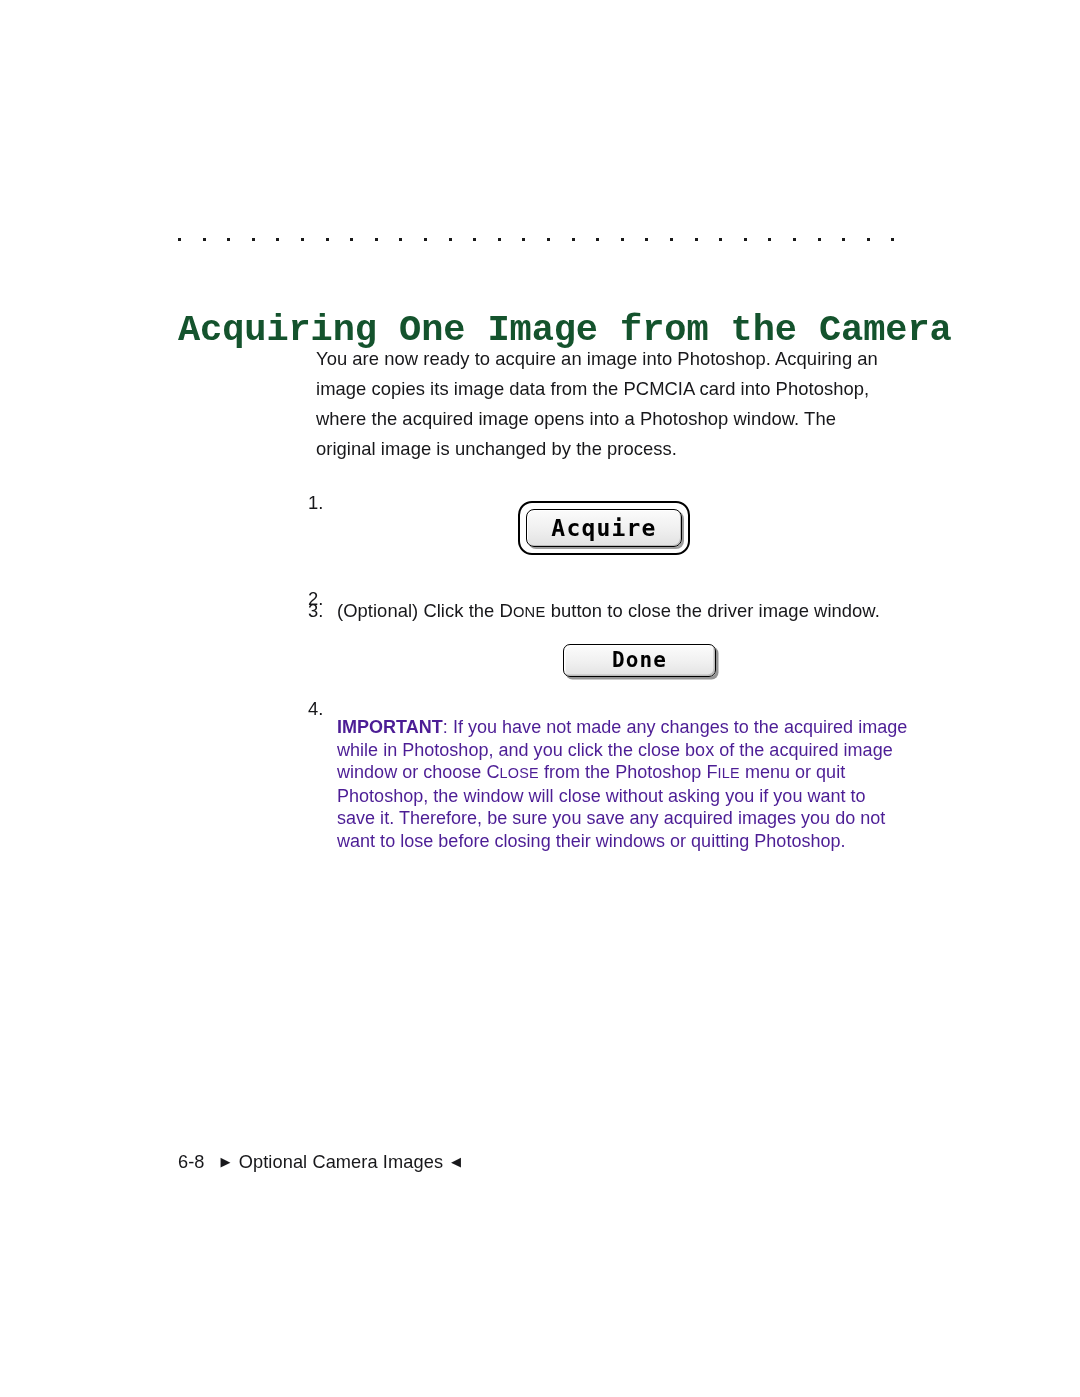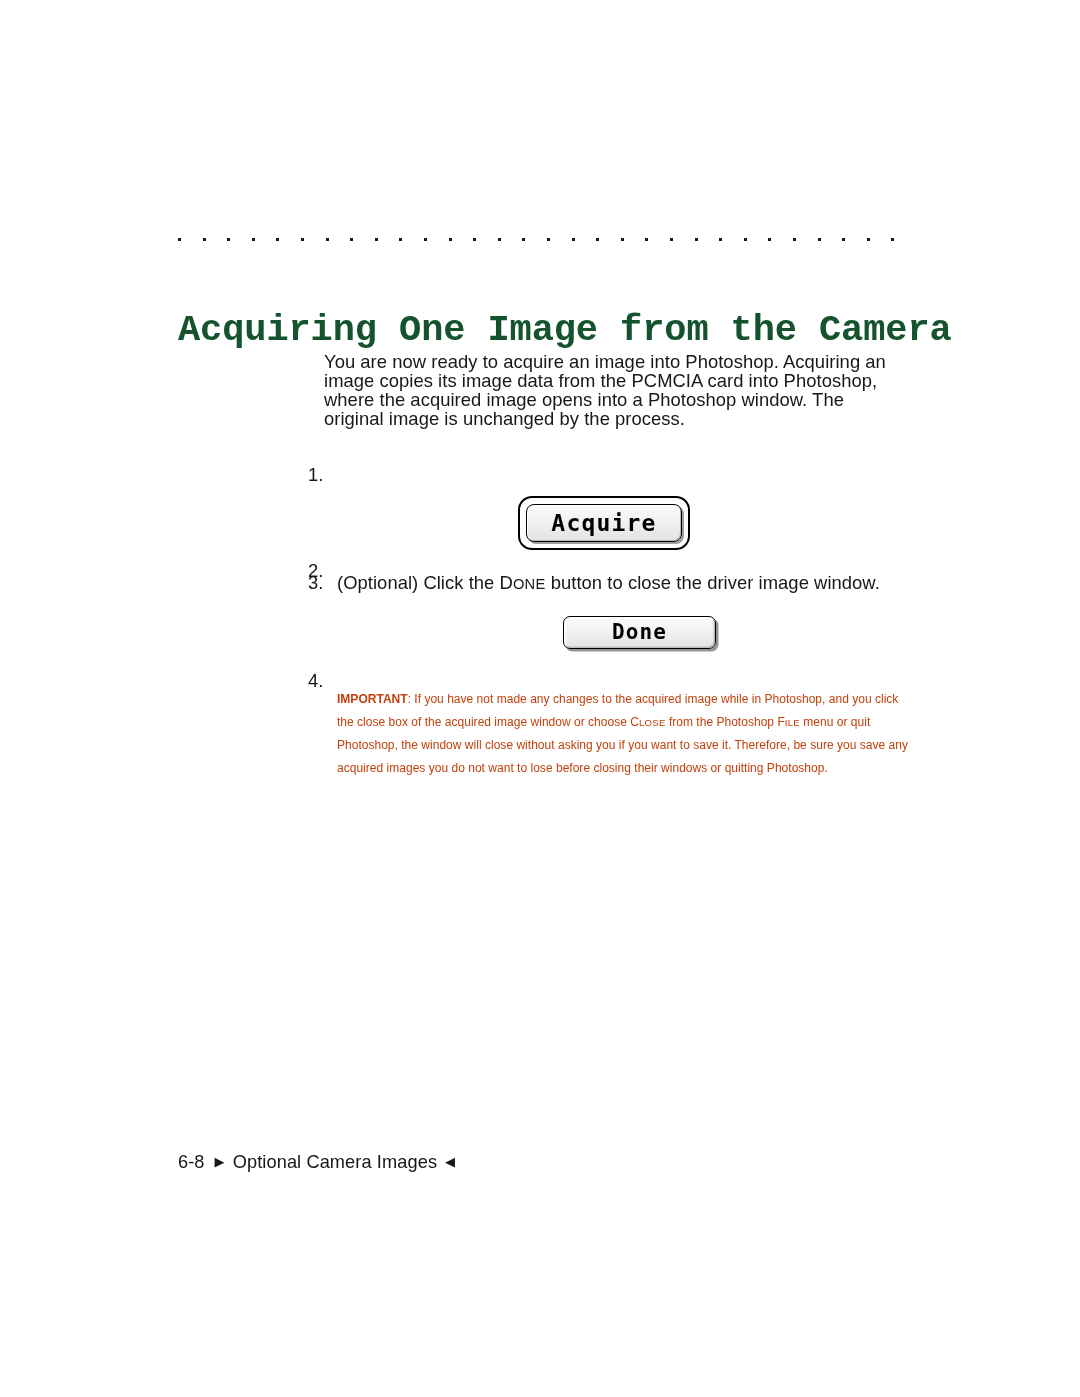--- a/index.html
+++ b/index.html
@@ -59,24 +59,24 @@
   
   .body-col {
     position: absolute;
     left: 308px;
     top: 336px;
     width: 600px;
   }
 
   .para {
     font-size: 18.4px;
-    line-height: 19px;
+    line-height: 30px;
     color: #17171a;
     text-align: left;
-    margin: 16px;
+    margin: 8px;
     letter-spacing: 0.05px;
   }
 
   
   .step {
     position: relative;
     padding-left: 29px;
     font-size: 18.4px;
     line-height: 24.1px;
     color: #17171a;
@@ -91,23 +91,23 @@
   }
 
   
   .sc {
     font-size: 0.80em;
     letter-spacing: 0.25px;
   }
   .sc .cap { font-size: 1.26em; letter-spacing: 0; }
 
   .important-block {
-    font-size: 12px;
+    font-size: 18px;
     line-height: 22.6px;
-    color: #c2410c;
+    color: #4c1d95;
     letter-spacing: 0.02px;
   }
   .important-block b { font-weight: bold; }
 
   
   .gap-intro  { height: 19px; }
   .gap-step3  { height: 12px; }
   .gap-imp    { height: 19px; }
 
   
@@ -196,21 +196,21 @@
   .footer {
     position: absolute;
     left: 178px;
     top: 1150px;
     font-size: 18.2px;
     line-height: 24px;
     color: #17171a;
     white-space: nowrap;
     letter-spacing: 0.1px;
   }
-  .footer .folio { margin-right: 10px; }
+  .footer .folio { margin-right: 16px; }
   .footer .tri {
     font-size: 13px;
     vertical-align: 2px;
   }
   .footer .tri.left { margin-right: 8px; }
   .footer .tri.right { margin-left: 8px; }
 </style>
 </head>
 <body>
 
@@ -255,21 +255,21 @@
 
     <p class="para">You are now ready to acquire an image into Photoshop. Acquiring an image copies its image data from the PCMCIA card into Photoshop, where the acquired image opens into a Photoshop window. The original image is unchanged by the process.</p>
 
     <div class="gap-intro"></div>
 
     <div class="step">
       <span class="num">1.</span>
     </div>
 
     <div class="btn-area" style="height:96px;">
-      <div class="mac-default-btn" style="left:210px; top:33px;">
+      <div class="mac-default-btn" style="left:210px; top:10px;">
         <div class="mac-btn-inner">
           <span class="btn-label">Acquire</span>
         </div>
       </div>
     </div>
 
     <div class="step">
       <span class="num">2.</span>
     </div>
 

